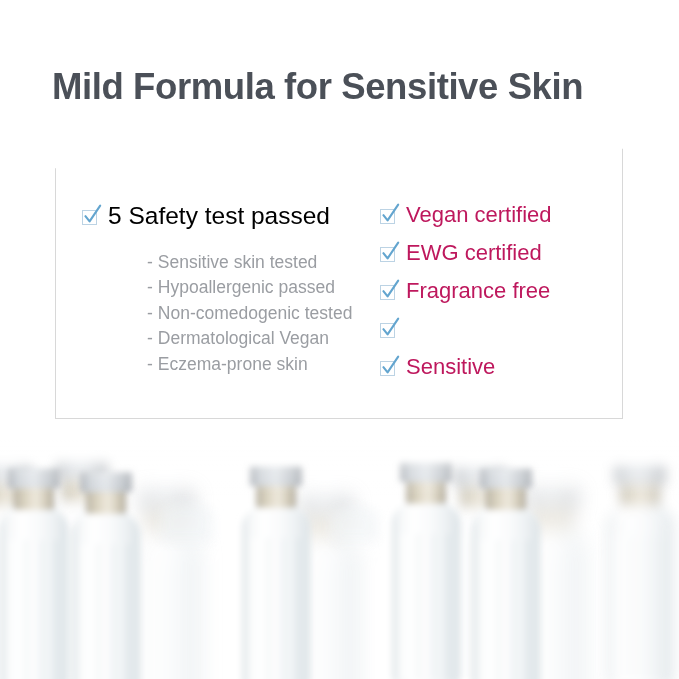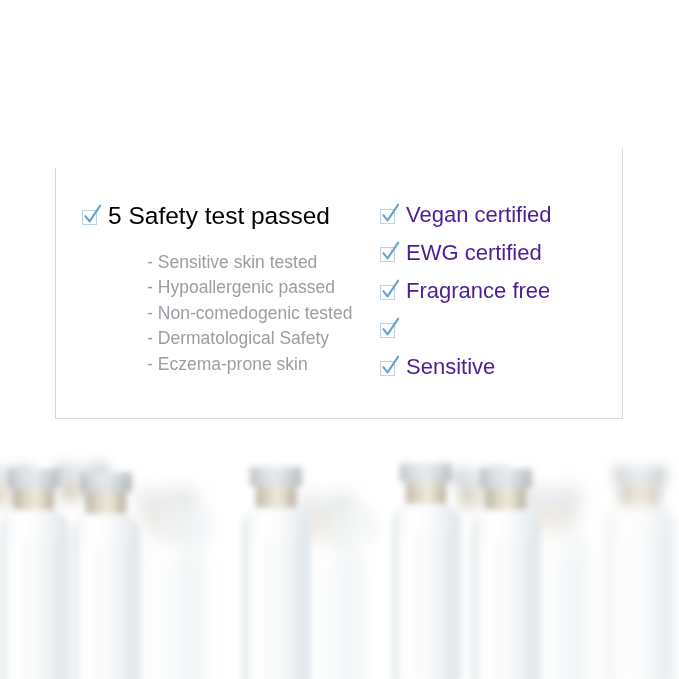--- a/index.html
+++ b/index.html
@@ -96,21 +96,21 @@
   .cb svg path {
     fill: none;
     stroke: #63a5cf;
     stroke-width: 2.1;
     stroke-linecap: round;
     stroke-linejoin: round;
   }
 
   .check-label {
     font-size: 22px;
-    color: #4c1d95;
+    color: #be185d;
     line-height: 25px;
     white-space: nowrap;
   }
   .check-row.lead .check-label {
     font-size: 24.5px;
     color: #000000;
     line-height: 28px;
   }
 
   
@@ -134,20 +134,21 @@
     background: #ffffff;
     overflow: hidden;
   }
   #bottle-photo svg { display: block; width: 679px; height: 239px; }
 </style>
 </head>
 <body>
 
 <div id="stage">
 
+  <div id="page-title">Mild Formula for Sensitive Skin</div>
 
   <div id="info-card">
     <div class="card-surface"></div>
 
     <div class="column" id="column-left">
 
       <div class="check-row lead">
         <span class="cb">
           <span class="box"></span>
           <svg viewBox="0 0 21 23" aria-hidden="true">
@@ -161,21 +162,21 @@
         <div class="sub-item">
           <span class="dash">-</span><span>Sensitive skin tested</span>
         </div>
         <div class="sub-item">
           <span class="dash">-</span><span>Hypoallergenic passed</span>
         </div>
         <div class="sub-item">
           <span class="dash">-</span><span>Non-comedogenic tested</span>
         </div>
         <div class="sub-item">
-          <span class="dash">-</span><span>Dermatological Safety</span>
+          <span class="dash">-</span><span>Dermatological Vegan</span>
         </div>
         <div class="sub-item">
           <span class="dash">-</span><span>Eczema-prone skin</span>
         </div>
       </div>
     </div>
 
     <div class="column" id="column-right">
 
       <div class="check-row">

